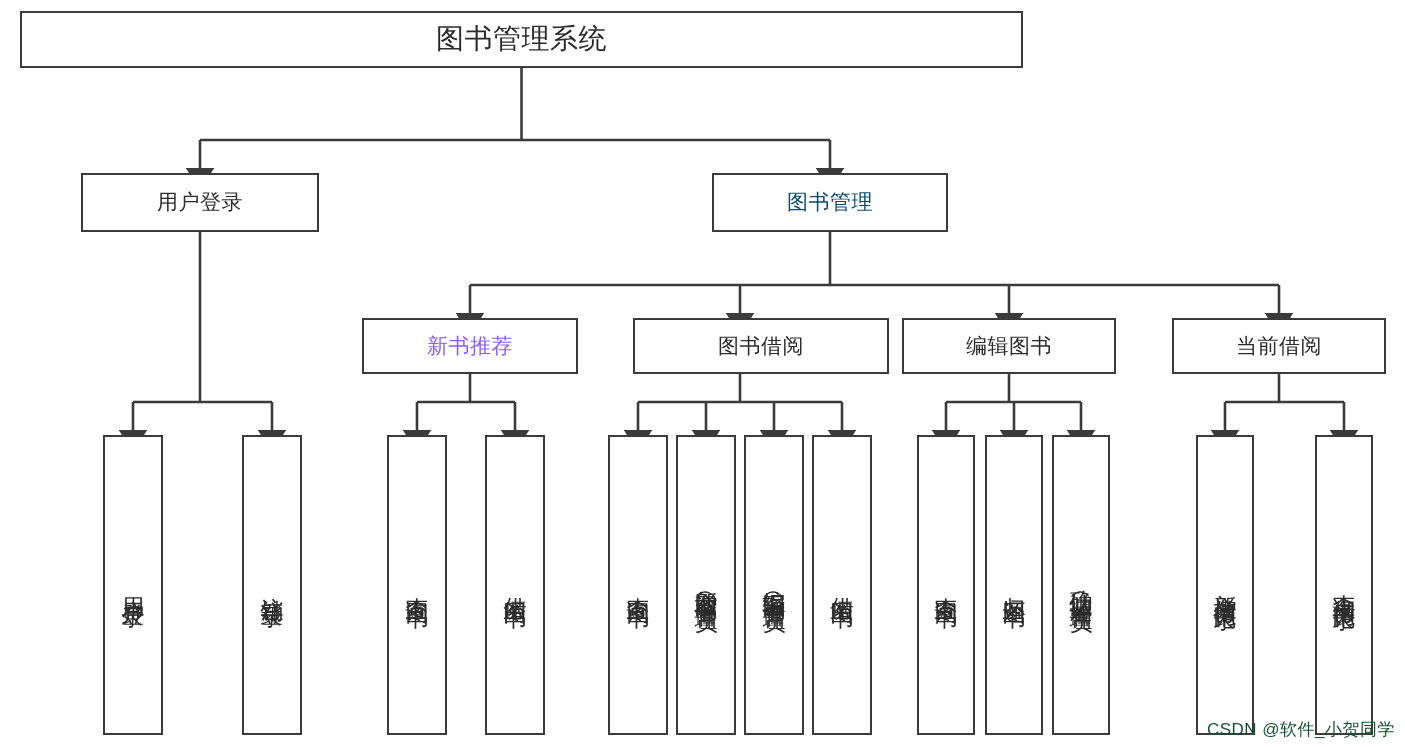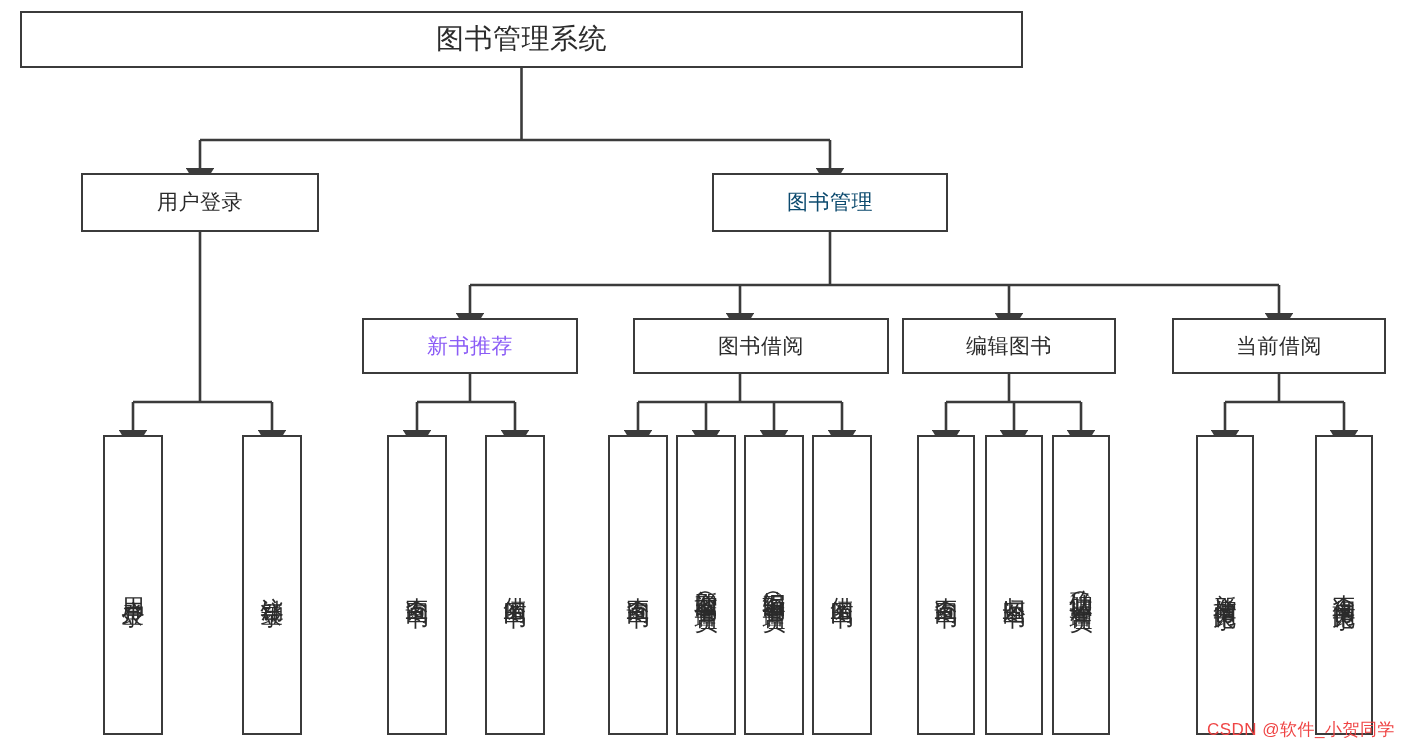--- a/index.html
+++ b/index.html
@@ -61,21 +61,21 @@
     font-size: 23px;
     letter-spacing: 3px;
     line-height: 1;
     max-height: 100%;
   }
   .watermark {
     position: absolute;
     right: 10px;
     bottom: 6px;
     font-size: 17px;
-    color: #ef4444;
+    color: #14532d;
     white-space: nowrap;
     letter-spacing: 0.5px;
   }
 </style>
 </head>
 <body>
 
 <div id="canvas">
   <svg id="edges" viewBox="0 0 1405 747">
     <defs>

